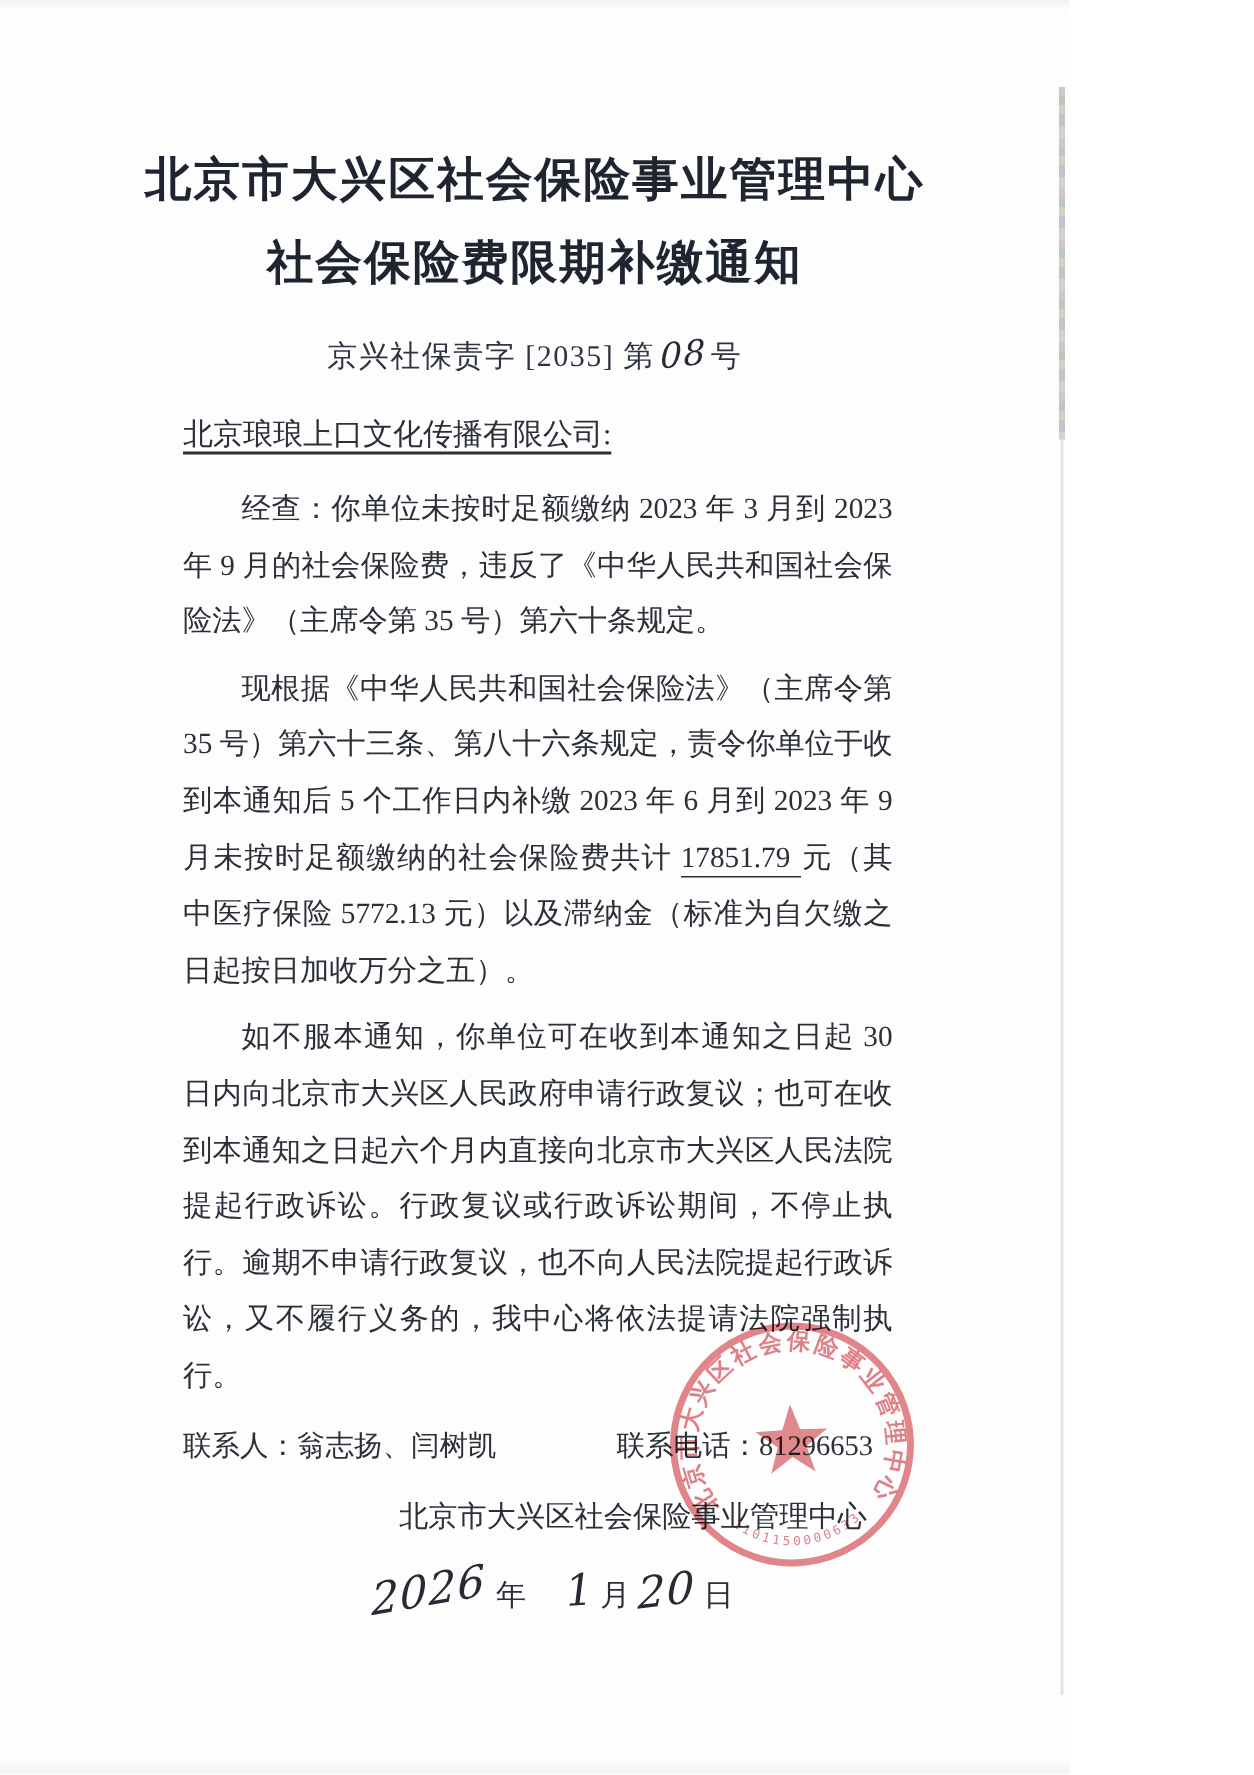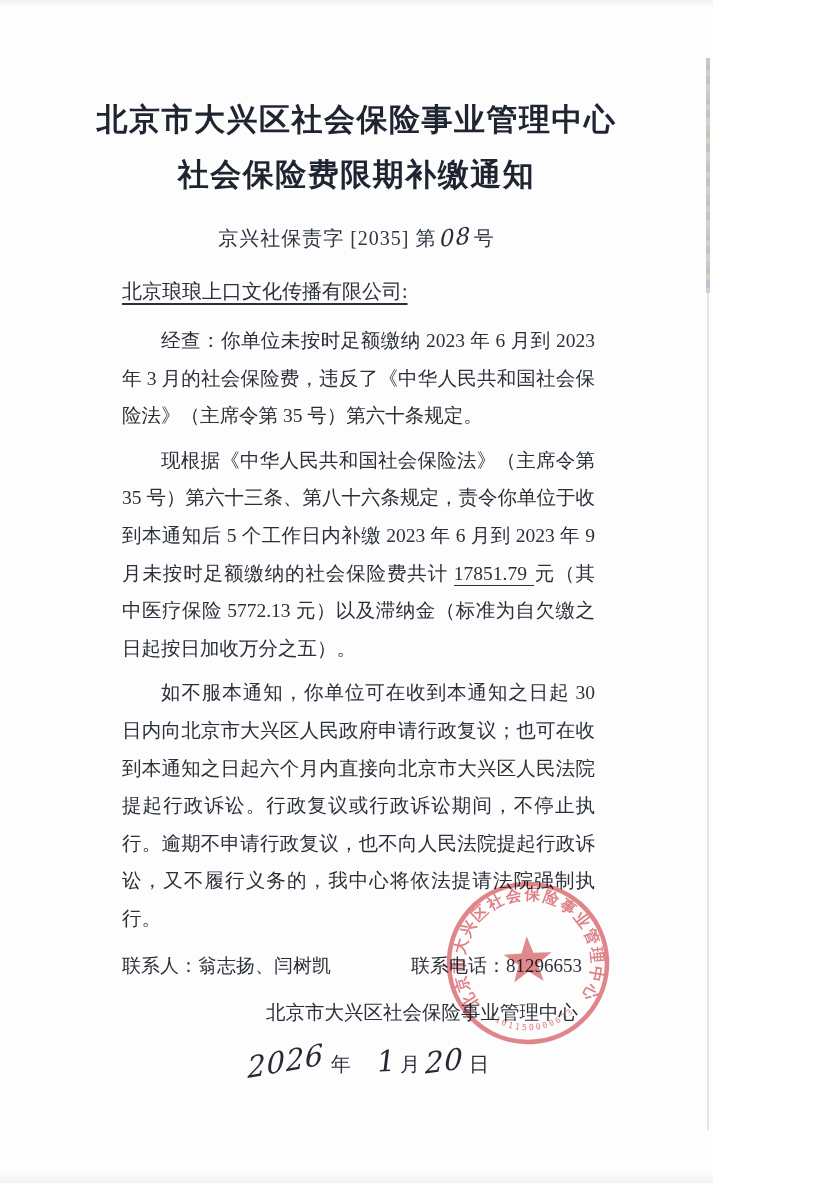--- a/index.html
+++ b/index.html
@@ -95,21 +95,21 @@
 
   <div class="title-block">
     <div class="title">北京市大兴区社会保险事业管理中心</div>
     <div class="title second">社会保险费限期补缴通知</div>
     <div class="doc-no"><span>京兴社保责字 [2035] 第</span><span class="hand">08</span><span>号</span></div>
   </div>
 
   <div class="body-block">
     <div class="recipient">北京琅琅上口文化传播有限公司:</div>
 
-    <p class="para first">经查：你单位未按时足额缴纳 2023 年 6 月到 2023 年 3 月的社会保险费，违反了《中华人民共和国社会保险法》（主席令第 35 号）第六十条规定。</p>
+    <p class="para first">经查：你单位未按时足额缴纳 2023 年 3 月到 2023 年 9 月的社会保险费，违反了《中华人民共和国社会保险法》（主席令第 35 号）第六十条规定。</p>
 
     <p class="para"><span>现根据《中华人民共和国社会保险法》（主席令第 35 号）第六十三条、第八十六条规定，责令你单位于收到本通知后 5 个工作日内补缴 2023 年 6 月到 2023 年 9 月未按时足额缴纳的社会保险费共计</span>
       <span class="u-amount">17851.79</span><span>元（其中医疗保险 5772.13 元）以及滞纳金（标准为自欠缴之日起按日加收万分之五）。</span></p>
 
 
     <p class="para">如不服本通知，你单位可在收到本通知之日起 30 日内向北京市大兴区人民政府申请行政复议；也可在收到本通知之日起六个月内直接向北京市大兴区人民法院提起行政诉讼。行政复议或行政诉讼期间，不停止执行。逾期不申请行政复议，也不向人民法院提起行政诉讼，又不履行义务的，我中心将依法提请法院强制执行。</p>
 
     <div class="contact-line"><span>联系人：</span><span>翁志扬、闫树凯</span><span class="contact-phone">联系电话：</span><span>81296653</span></div>
 
     <div class="sign-name">北京市大兴区社会保险事业管理中心</div>

